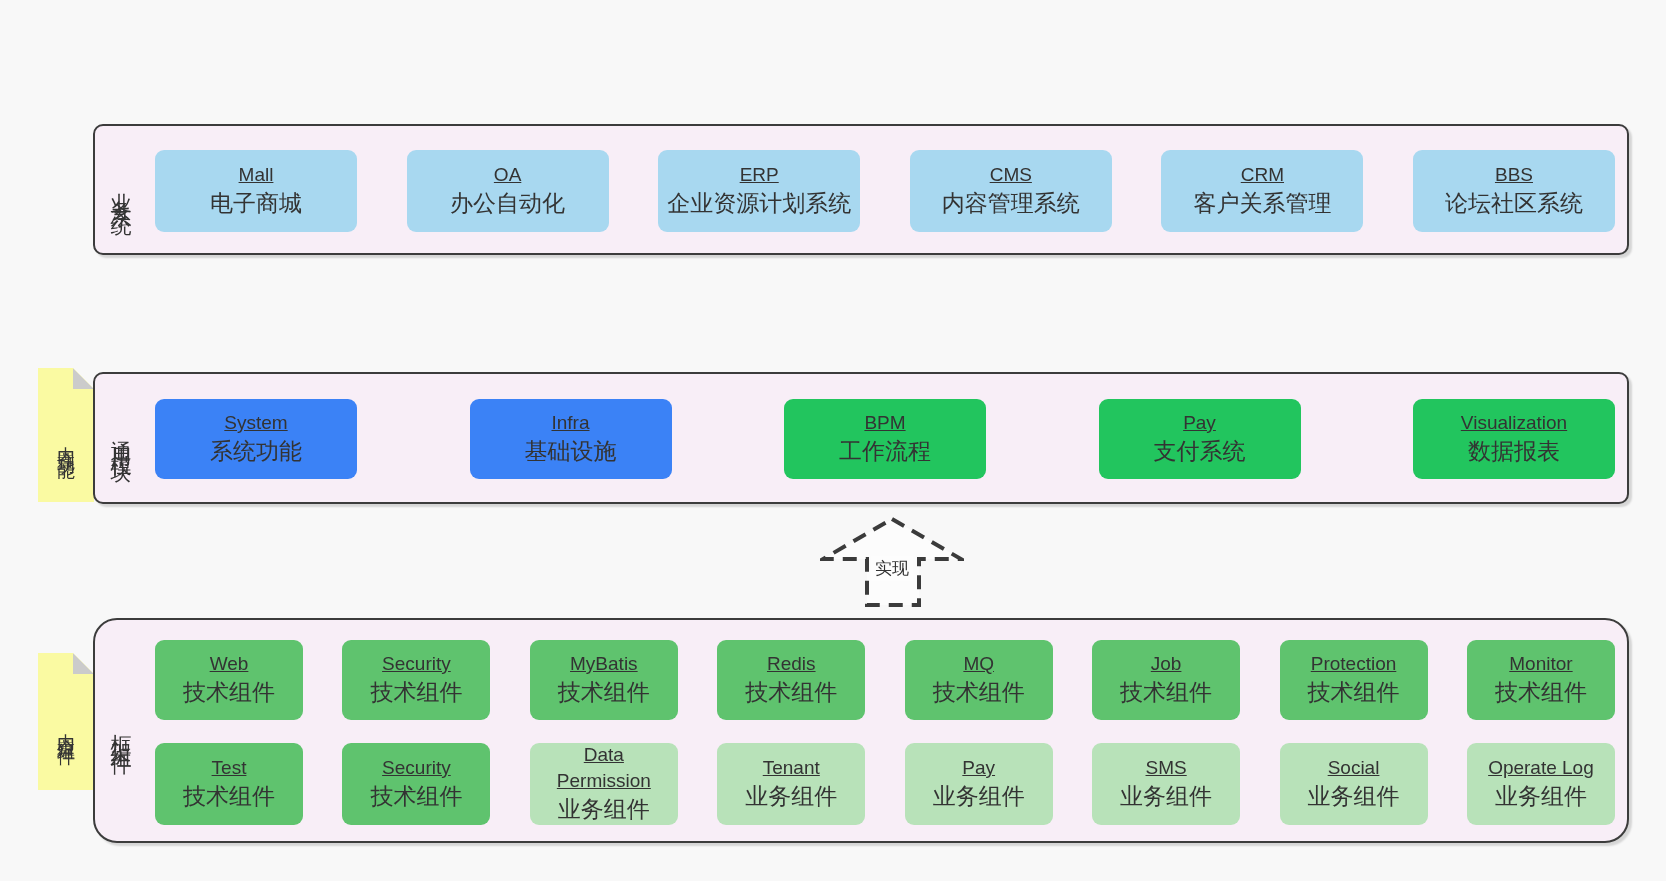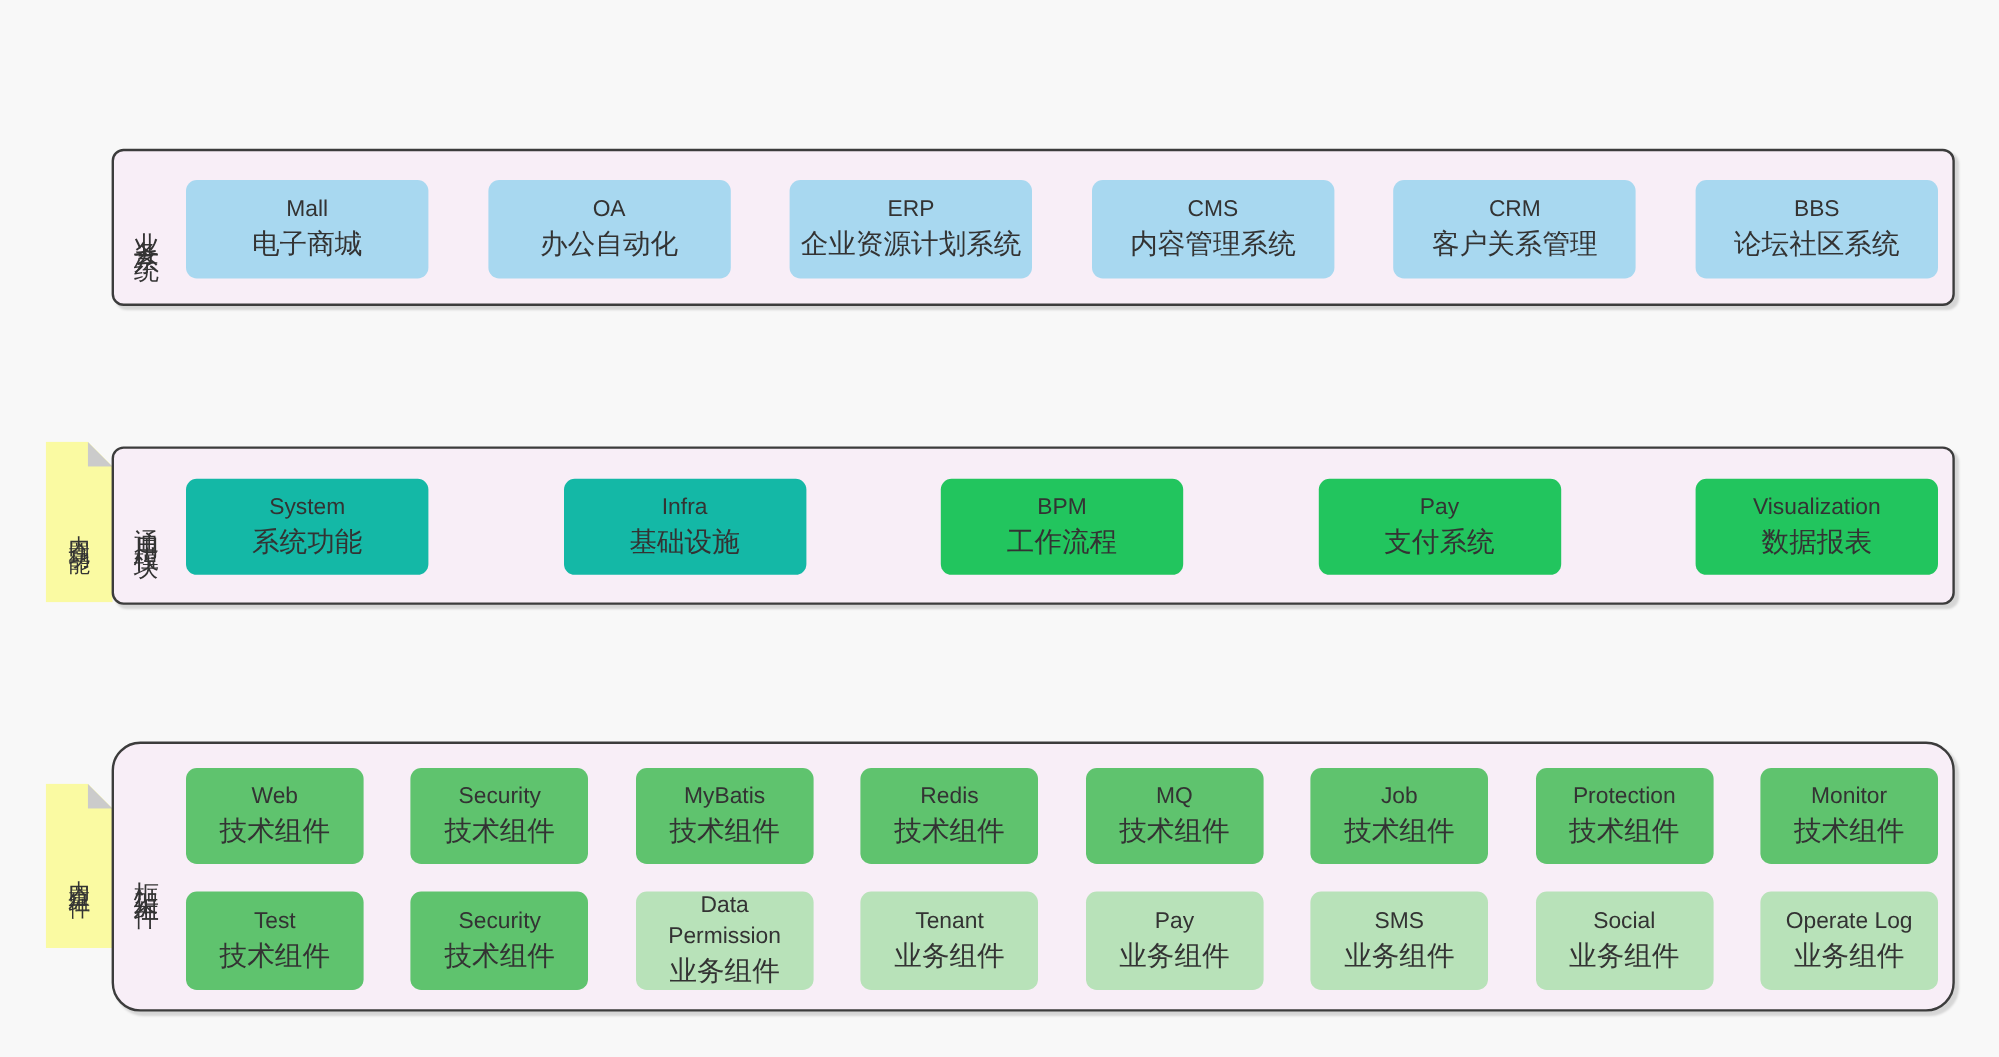--- a/index.html
+++ b/index.html
@@ -62,24 +62,24 @@
     align-items:center;
     text-align:center;
     border-radius:9px;
     color:#333;
     box-sizing:border-box;
     padding:2px 6px;
     line-height:1.38;
   }
   .w6 { width:202px; }
   .w8 { width:148px; }
-  .box .en { font-size:19px; }
+  .box .en { font-size:19px;text-decoration:underline; }
   .box .zh { font-size:23px; }
   .blue       { background:#a8d8f0; }
-  .red        { background:#14b8a6; }
+  .red        { background:#3b82f6; }
   .pink       { background:#22c55e; }
   .green      { background:#5fc36e; }
   .lightgreen { background:#b8e2b9; }
 
   
   .sticky {
     position:absolute;
     left:38px;
     width:56px;
     background:#fafaa2;
@@ -194,20 +194,26 @@
         <div class="en">Pay</div>
         <div class="zh">支付系统</div>
       </div>
       <div class="box pink w6">
         <div class="en">Visualization</div>
         <div class="zh">数据报表</div>
       </div>
     </div>
   </div>
 
+  <div class="arrow" id="arrow-implement">
+    <svg width="144" height="92" viewBox="0 0 144 92">
+      <polygon points="72,3 141,43 99,43 99,89 47,89 47,43 3,43" fill="#fcfcfc" stroke="#3b3b3b" stroke-width="4" stroke-dasharray="14 9"></polygon>
+    </svg>
+    <span class="arrow-label">实现</span>
+  </div>
 
   <div class="section" id="section-framework">
     <div class="section-label">框架组件</div>
     <div class="box-row r1">
       <div class="box green w8">
         <div class="en">Web</div>
         <div class="zh">技术组件</div>
       </div>
       <div class="box green w8">
         <div class="en">Security</div>

